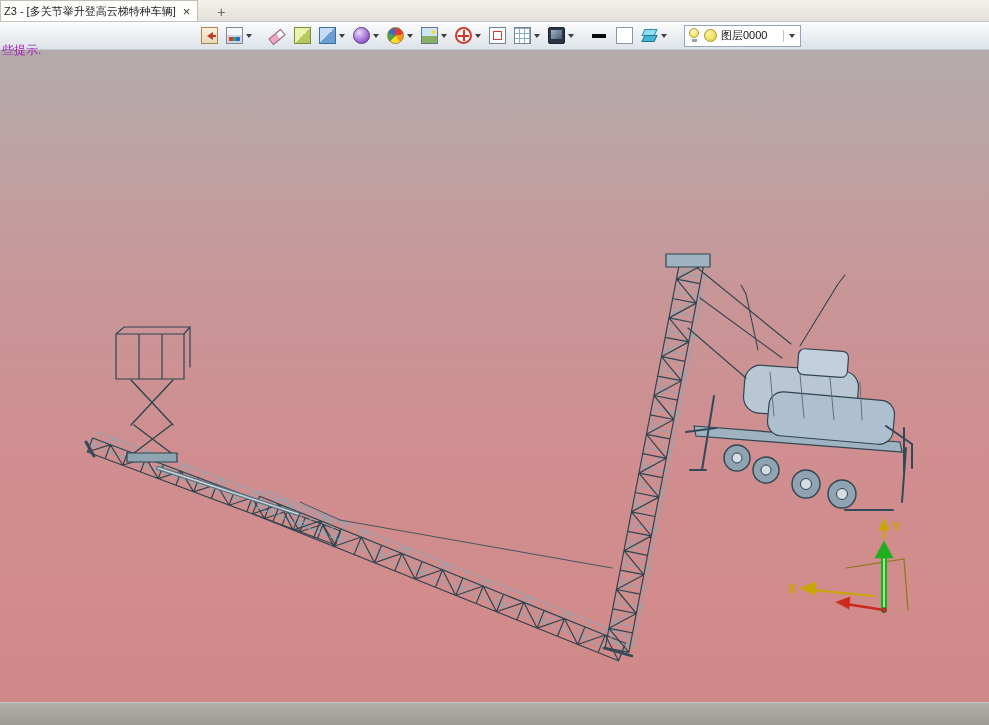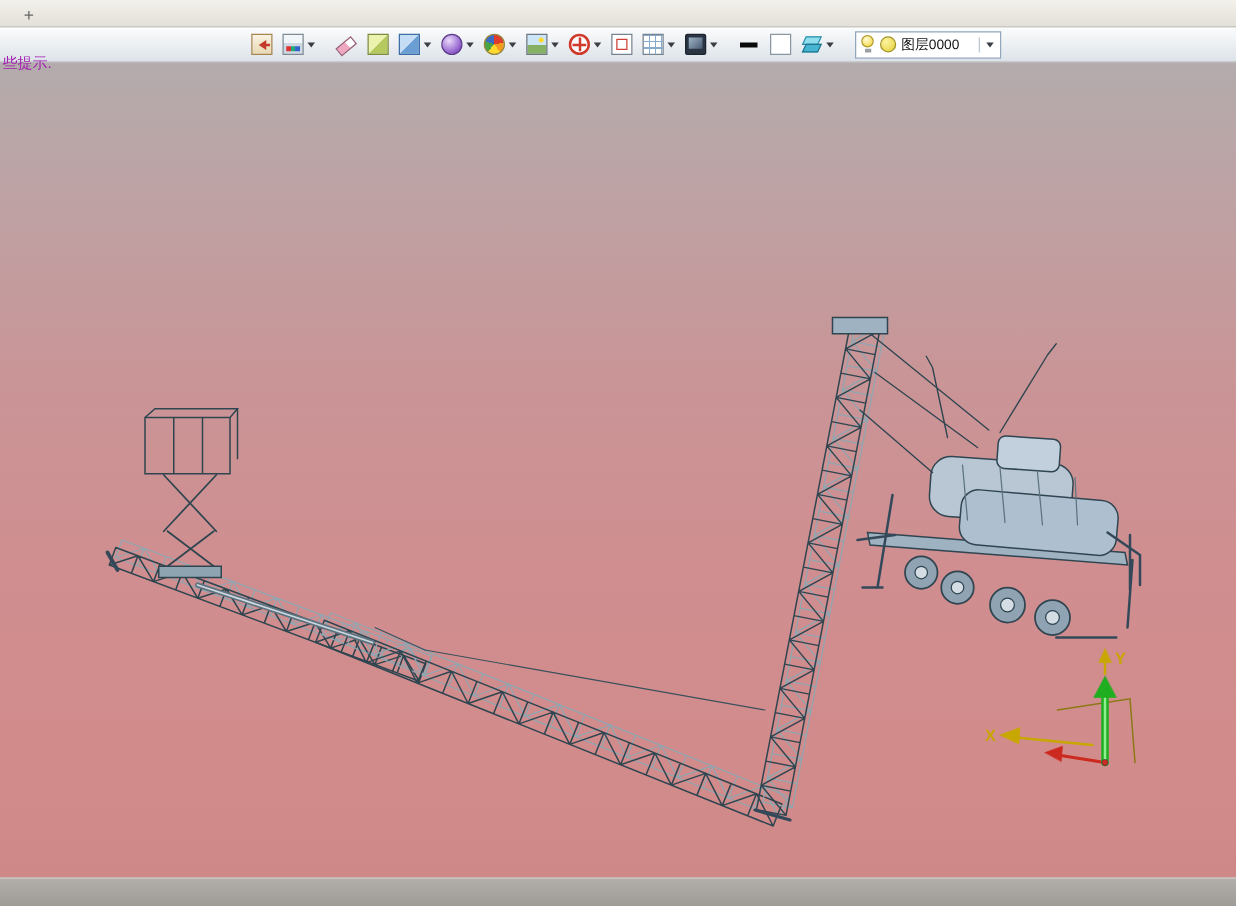--- a/index.html
+++ b/index.html
@@ -80,20 +80,24 @@
   
   .statusbar{position:absolute;left:0;bottom:0;width:100%;height:23px;
              background:linear-gradient(180deg,#b2aeaa,#9e9a96);border-top:1px solid #c6c2be;box-sizing:border-box}
 </style>
 </head>
 <body>
 
 <div class="app">
 
   <div class="tabbar">
+    <div class="tab">
+      <span class="tab-title">Z3 - [多关节举升登高云梯特种车辆]</span>
+      <span class="tab-close">×</span>
+    </div>
     <div class="tab-new">+</div>
   </div>
 
   <div class="toolbar">
     <div class="tools">
       <div class="tbtn">
           <span class="i i-exit"></span>
         </div>
       <div class="tbtn">
           <span class="i i-paint"></span>

